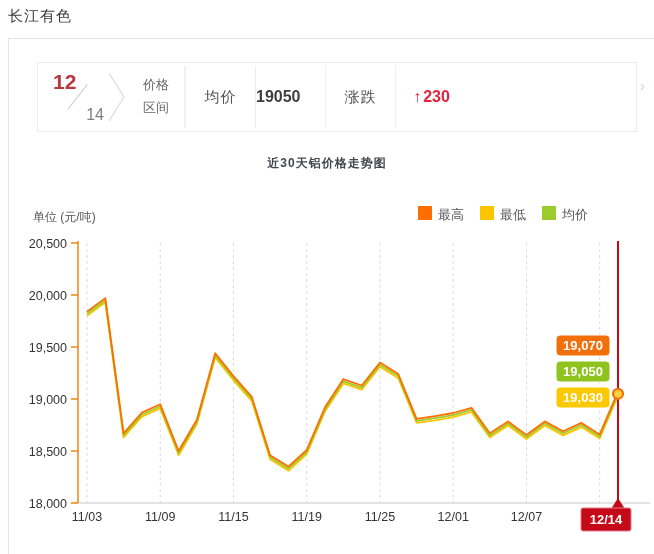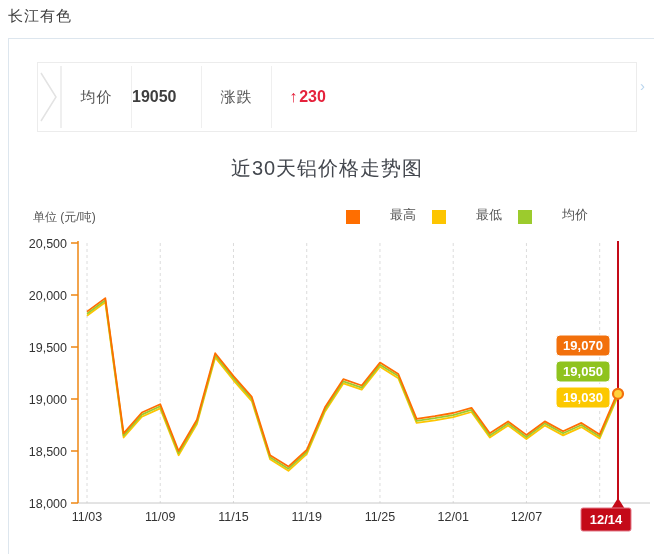--- a/index.html
+++ b/index.html
@@ -25,40 +25,49 @@
   .range-label { width:56px; flex:0 0 auto; font-size:13px; color:#666; line-height:1.75; text-align:center; }
   .qdivider { width:1px; align-self:stretch; background:#efefef; margin:3px 0; flex:0 0 auto; }
   .range-value { width:118px; flex:0 0 auto; text-align:center; font-size:16px; font-weight:700; color:#3e3e3e; }
   .q-label { width:69px; flex:0 0 auto; text-align:center; font-size:15px; color:#555; letter-spacing:1px; }
   .q-value { width:69px; flex:0 0 auto; text-align:left; font-size:16px; font-weight:700; color:#3e3e3e; }
   .change-cell { width:71px; flex:0 0 auto; text-align:center; font-size:16px; font-weight:700; }
   .change-arrow { font-weight:900; margin-right:2px; }
   .carousel-next { position:absolute; left:640px; top:78px; color:#b9d5ee; font-size:15px; line-height:1; cursor:pointer; }
 
   
-  .chart-title { position:absolute; left:0; top:155px; width:654px; text-align:center; font-size:20px; font-weight:400; color:#43474e; letter-spacing:1px; }
+  .chart-title { position:absolute; left:0; top:155px; width:654px; text-align:center; font-size:12px; font-weight:700; color:#43474e; letter-spacing:1px; }
   .unit-label { position:absolute; left:33px; top:209px; font-size:12px; color:#555;text-align:right; }
   .legend { position:absolute; top:206px; right:66px; display:flex; align-items:center; gap:16px; }
-  .legend-item { display:flex; align-items:flex-end;gap:24px; }
+  .legend-item { display:flex; align-items:flex-start; }
   .legend-swatch { width:14px; height:14px; margin-right:6px; display:inline-block; }
   .legend-label { font-size:13px; color:#555; }
 
   #chart-svg { position:absolute; left:0; top:224px; }
 </style>
 </head>
 <body>
 
 <div class="page-title">长江有色</div>
 
 <div class="panel"></div>
 
 <div class="quote-bar">
+  <div class="date-block">
+    <span class="date-month">12</span>
+    <span class="date-slash"></span>
+    <span class="date-day">14</span>
+  </div>
   <svg class="chevron-sep" viewBox="0 0 22 56">
     <polyline points="3,4 18,28 3,52" fill="none" stroke="#e3e3e3" stroke-width="1.5"></polyline>
   </svg>
+  <div class="range-label">
+    <div>价格</div>
+    <div>区间</div>
+  </div>
   <div class="qdivider"></div>
   <div class="qdivider"></div>
   <div class="q-label">均价</div>
   <div class="qdivider"></div>
   <div class="q-value">19050</div>
   <div class="qdivider"></div>
   <div class="q-label">涨跌</div>
   <div class="qdivider"></div>
   <div class="change-cell" style="color: rgb(229, 34, 60);">
     <span class="change-arrow">↑</span><span>230</span>

